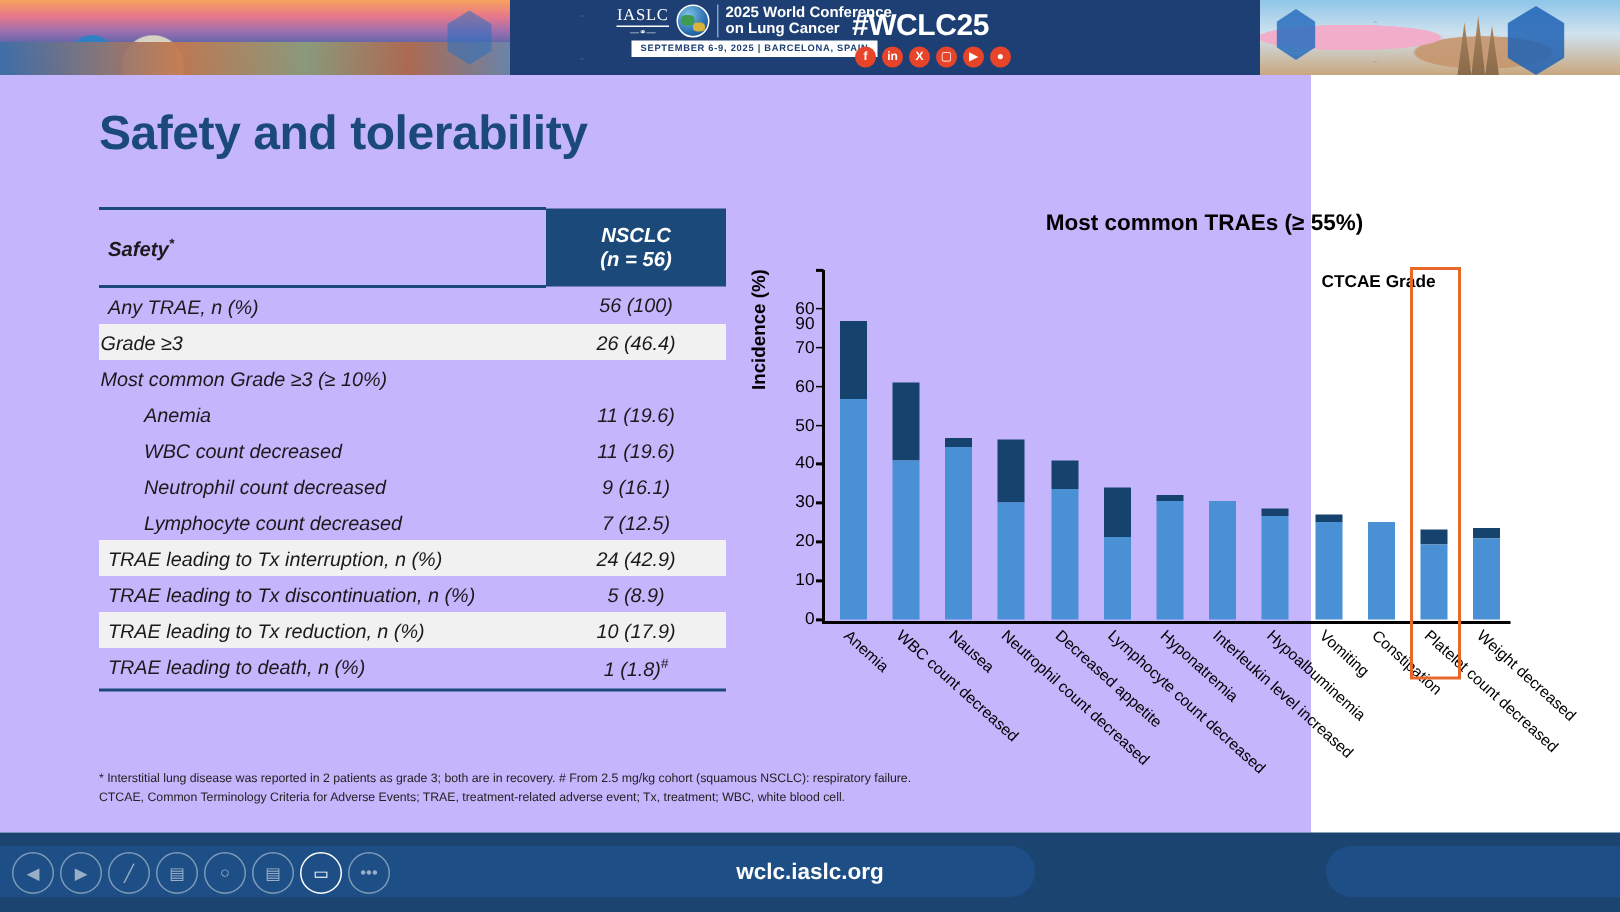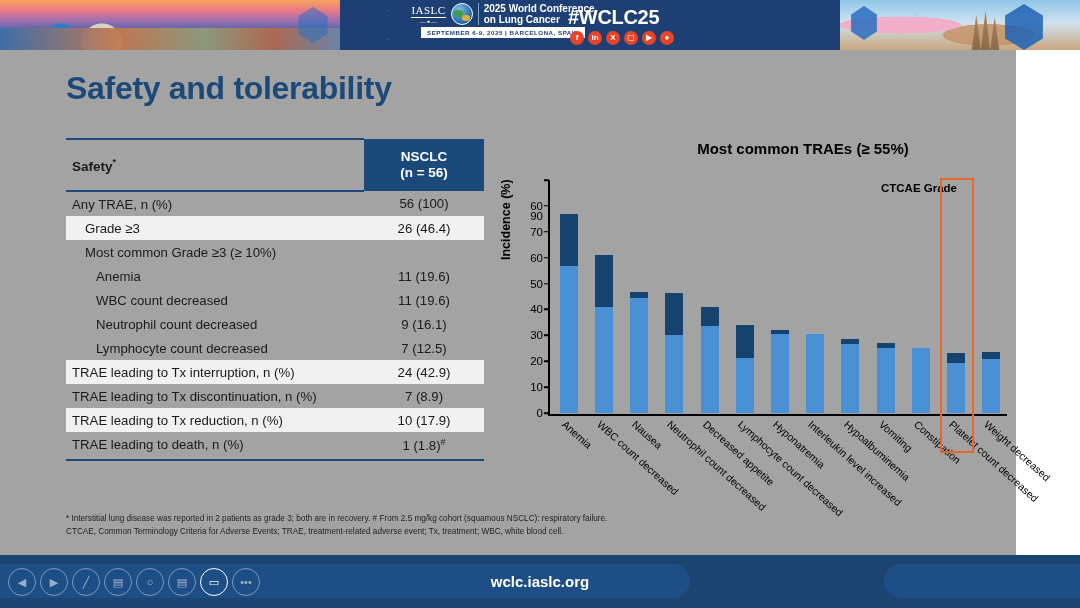--- a/index.html
+++ b/index.html
@@ -51,33 +51,33 @@
   .vbar{width:1px;height:22px;background:#7fa3cc;}
   .conf-name{color:#fff;font-size:10px;font-weight:bold;line-height:11px;white-space:nowrap;}
   .date-bar{margin-top:2px;background:#fff;color:#1d3f73;font-size:6.2px;font-weight:bold;letter-spacing:.5px;padding:2px 6px;white-space:nowrap;}
 
   #hashtag{position:absolute;left:568px;top:6px;color:#fff;font-size:20px;font-weight:bold;letter-spacing:-.3px;}
   #social{position:absolute;left:570px;top:31px;display:flex;gap:4px;}
   .soc{width:14px;height:14px;border-radius:50%;background:#e8442a;color:#fff;font-size:8px;font-weight:bold;
        display:flex;align-items:center;justify-content:center;line-height:1;}
 
   
-  #slide{position:absolute;left:0;top:50px;width:1016px;height:505px;background:#a3a3a3;}
+  #slide{position:absolute;left:0;top:50px;width:874px;height:505px;background:#c4b5fd;}
   #page-title{position:absolute;left:66px;top:20px;color:#1b4a7a;font-size:32px;font-weight:bold;letter-spacing:-.3px;}
 
   
-  #tbl-wrap{position:absolute;left:66px;top:88px;width:418px;}
+  #tbl-wrap{position:absolute;left:66px;top:88px;width:418px;font-style:italic;}
   table{border-collapse:collapse;width:100%;font-size:13.2px;color:#1a1a1a;}
   thead th{background:transparent;border-top:2.5px solid #1b4a7a;border-bottom:2px solid #1b4a7a;
     padding:10px 6px;text-align:left;font-size:13.5px;}
   thead th.hcol{background:#1b4a7a;color:#fff;text-align:center;border-top:none;border-bottom:none;width:108px;line-height:16px;}
   tbody td{padding:4.5px 6px;border:none;}
   tbody td.val{text-align:center;width:108px;}
   tr.shade td{background:#f1f1f1;}
-  td.ind1{padding-left:19px;}
+  td.ind1{padding-left:1px;}
   td.ind2{padding-left:30px;}
   tr.lastrow td{border-bottom:2px solid #1b4a7a;padding-bottom:6px;}
   sup{font-size:9px;}
 
   
   #chart{position:absolute;left:503px;top:80px;width:520px;height:400px;}
   #chart-title{position:absolute;left:150px;top:10px;width:300px;text-align:center;font-size:15px;font-weight:bold;color:#000;}
   #ylabel{position:absolute;left:-4px;top:130px;transform:rotate(-90deg);transform-origin:left top;
     font-size:12.5px;font-weight:bold;color:#000;white-space:nowrap;}
   #plot{position:absolute;left:46px;top:50px;width:458px;height:233px;}
@@ -196,21 +196,21 @@
           <tr>
             <td class="ind2">Lymphocyte count decreased</td>
             <td class="val">7 (12.5)</td>
           </tr>
           <tr class="shade">
             <td>TRAE leading to Tx interruption, n (%)</td>
             <td class="val">24 (42.9)</td>
           </tr>
           <tr>
             <td>TRAE leading to Tx discontinuation, n (%)</td>
-            <td class="val">7 (8.9)</td>
+            <td class="val">5 (8.9)</td>
           </tr>
           <tr class="shade">
             <td>TRAE leading to Tx reduction, n (%)</td>
             <td class="val">10 (17.9)</td>
           </tr>
           <tr class=" lastrow">
             <td>TRAE leading to death, n (%)</td>
             <td class="val">1 (1.8)<sup>#</sup></td>
           </tr>
         </tbody>

